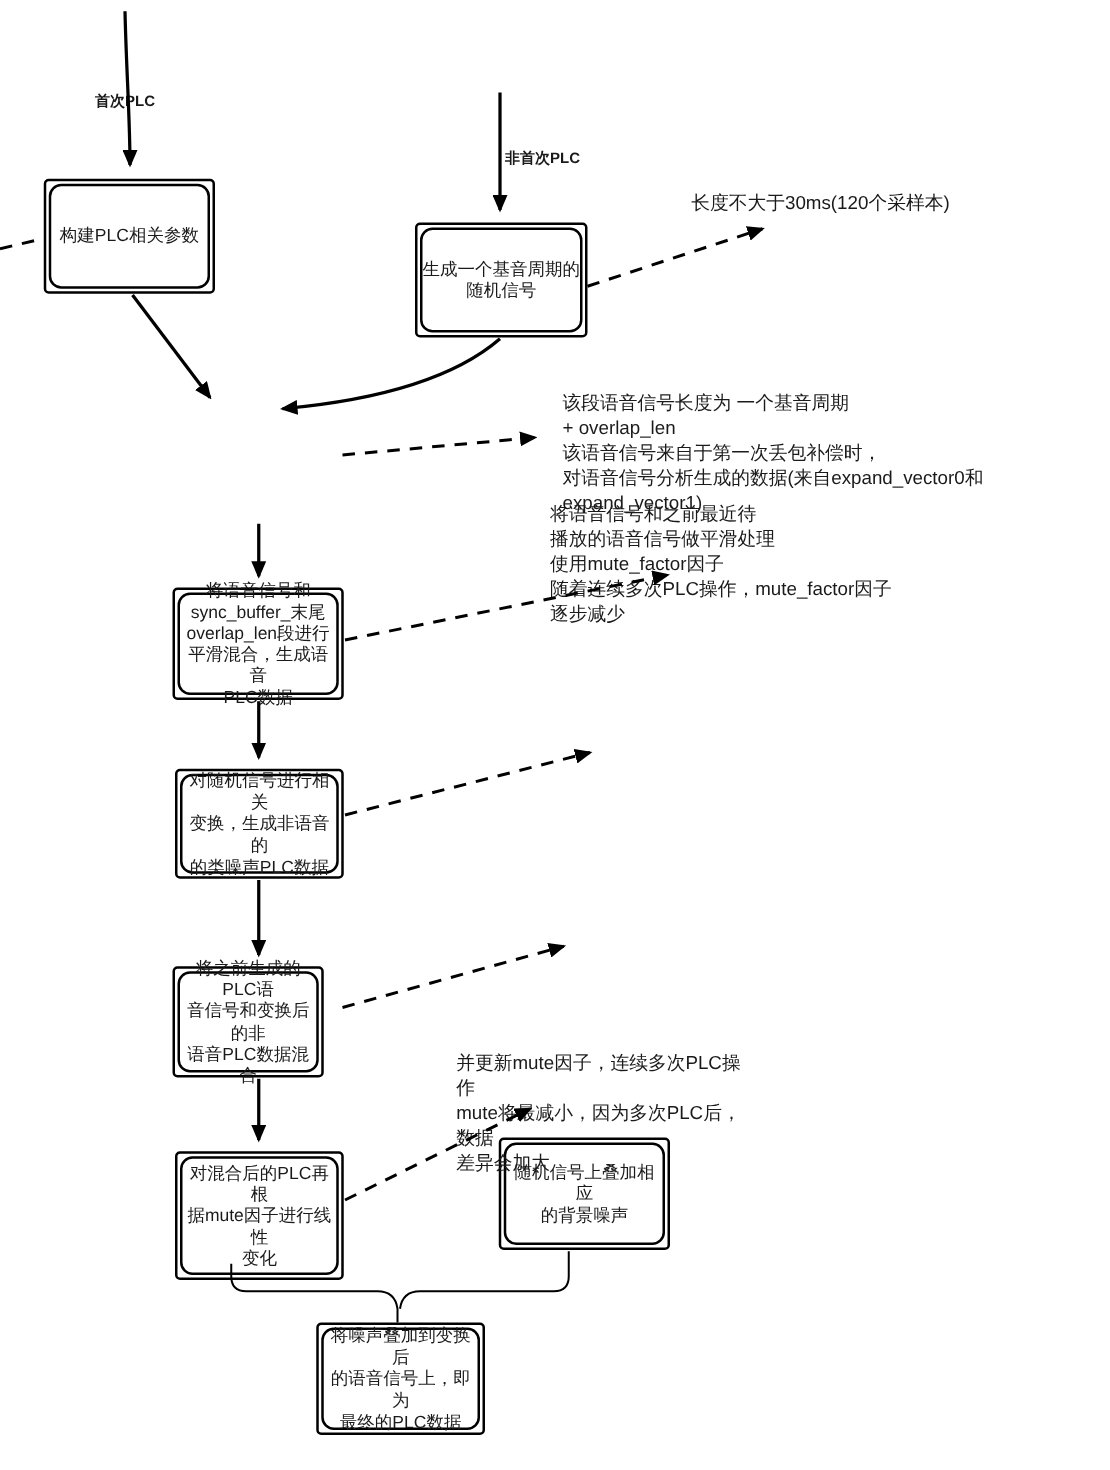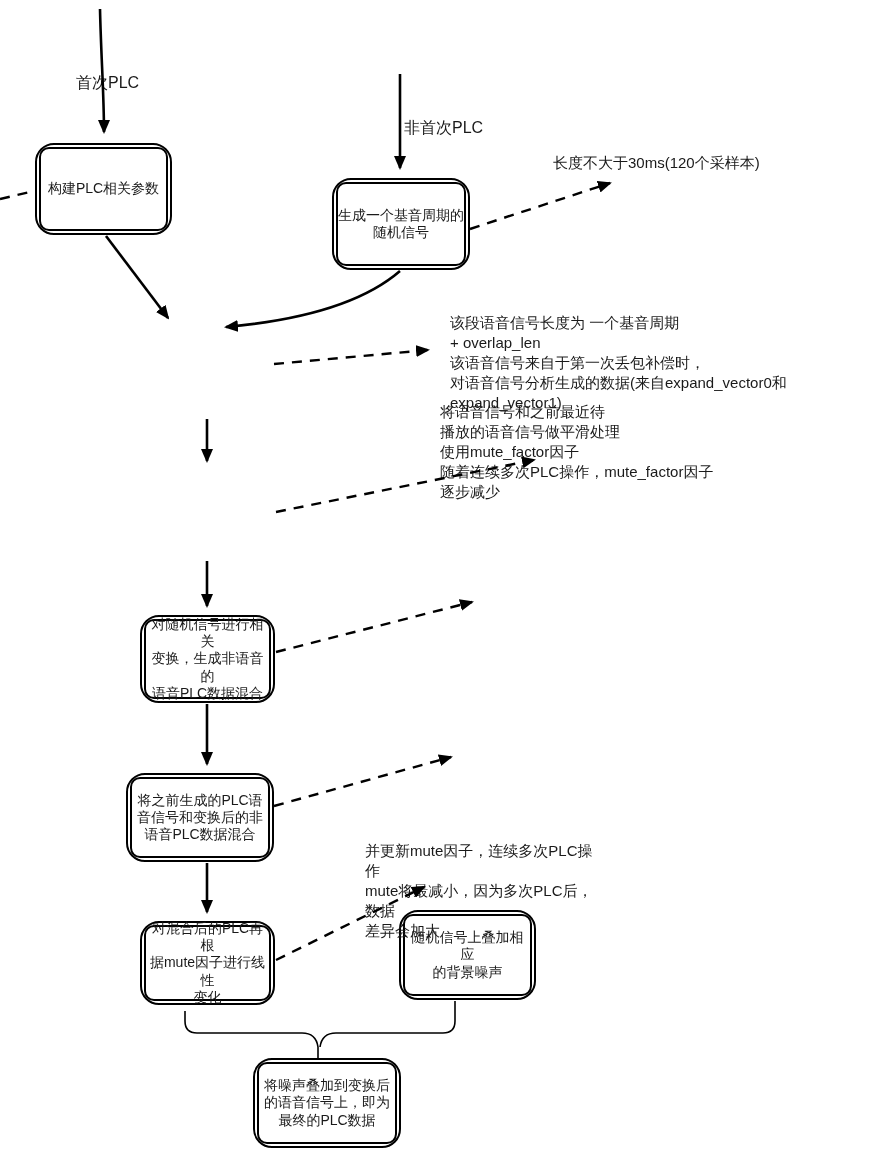--- a/index.html
+++ b/index.html
@@ -2,31 +2,31 @@
 <html><head>
 <meta charset="utf-8">
 <style>
   html,body{margin:0;padding:0;background:#fff;}
   .stage{
     position:relative;width:888px;height:1176px;background:#ffffff;
     font-family:"Liberation Sans","DejaVu Sans",sans-serif;color:#1a1a1a;overflow:hidden;
   }
   .svg-layer{position:absolute;left:0;top:0;width:888px;height:1176px;pointer-events:none;z-index:3;}
   .node{
-    position:absolute;z-index:2;background:#fff;border:2px solid #000;border-radius:19px;
+    position:absolute;z-index:2;background:#fff;border:2px solid #000;border-radius:4px;
     display:flex;align-items:center;justify-content:center;box-sizing:border-box;
   }
   .node::before{
     content:"";position:absolute;inset:2px;border:2px solid #000;border-radius:10px;pointer-events:none;
   }
   .node-label{
     position:relative;z-index:1;white-space:pre-line;text-align:center;
     font-size:14px;line-height:1.22;padding:2px 4px;
   }
-  .edge-label{position:absolute;z-index:2;font-weight:normal;font-size:16px;white-space:nowrap;text-align:right;}
+  .edge-label{position:absolute;z-index:2;font-weight:bold;font-size:12px;white-space:nowrap;text-align:right;}
   .annotation{position:absolute;z-index:2;font-size:15px;line-height:20px;white-space:pre-line;}
   .ann-center{text-align:left;}
   .ann-left{text-align:left;}
 </style>
 </head>
 <body>
 
 <div class="stage">
 
   <svg class="svg-layer" width="888" height="1176" viewBox="0 0 888 1176">
@@ -63,45 +63,52 @@
   <div class="node" style="left:35px;top:143px;width:137px;height:92px;">
     <div class="node-label">构建PLC相关参数</div>
   </div>
 
   <div class="node" style="left:332px;top:178px;width:138px;height:92px;">
     <div class="node-label">生成一个基音周期的
 随机信号</div>
   </div>
 
 
+  <div class="node" style="left:138px;top:470px;width:137px;height:90px;">
+    <div class="node-label">将语音信号和
+sync_buffer_末尾
+overlap_len段进行
+平滑混合，生成语音
+PLC数据</div>
+  </div>
 
   <div class="node" style="left:140px;top:615px;width:135px;height:88px;">
     <div class="node-label">对随机信号进行相关
 变换，生成非语音的
-语音PLC数据混合</div>
+的类噪声PLC数据</div>
   </div>
 
-  <div class="node" style="left:126px;top:773px;width:148px;height:89px;justify-content:center;">
+  <div class="node" style="left:138px;top:773px;width:121px;height:89px;justify-content:center;">
     <div class="node-label">将之前生成的PLC语
 音信号和变换后的非
 语音PLC数据混合</div>
   </div>
 
-  <div class="node" style="left:140px;top:921px;width:135px;height:84px;">
+  <div class="node" style="left:140px;top:921px;width:135px;height:103px;">
     <div class="node-label">对混合后的PLC再根
 据mute因子进行线性
 变化</div>
   </div>
 
   <div class="node" style="left:383px;top:910px;width:137px;height:90px;margin-left:16px;">
     <div class="node-label">随机信号上叠加相应
 的背景噪声</div>
   </div>
 
-  <div class="node" style="left:253px;top:1058px;width:148px;height:90px;">
+  <div class="node" style="left:253px;top:1058px;width:135px;height:90px;">
     <div class="node-label">将噪声叠加到变换后
 的语音信号上，即为
 最终的PLC数据</div>
   </div>
 
   <div class="annotation ann-left" style="left:553px;top:153px;width:330px;">长度不大于30ms(120个采样本)</div>
 
   <div class="annotation ann-left" style="left:450px;top:313px;width:438px;">该段语音信号长度为 一个基音周期
 + overlap_len
 该语音信号来自于第一次丢包补偿时，

